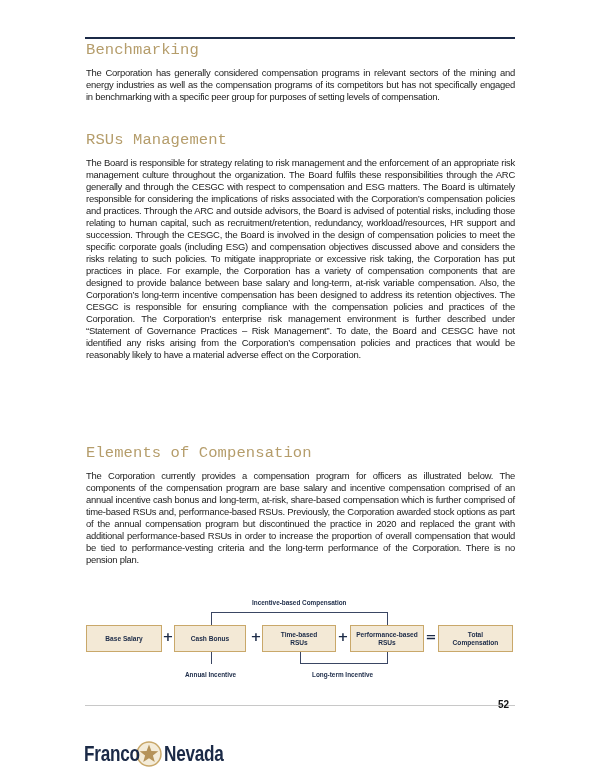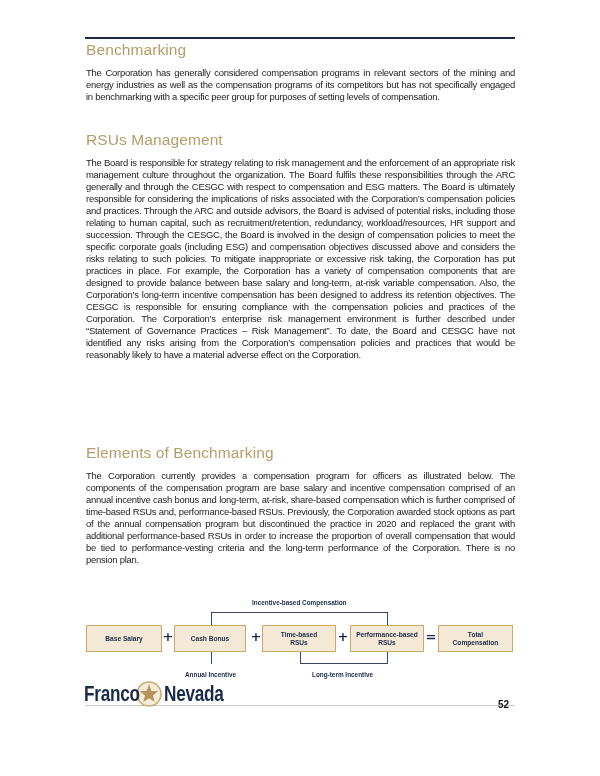--- a/index.html
+++ b/index.html
@@ -1,41 +1,41 @@
 <!DOCTYPE html>
 <html><head>
 <meta charset="utf-8">
 <style>
   html, body { margin:0; padding:0; background:#ffffff; }
   body { width:600px; height:776px; position:relative; overflow:hidden; font-family:"Liberation Sans", sans-serif; }
   .rule-top { position:absolute; left:85px; top:37px; width:430px; height:2px; background:#1b2a47; }
-  .h2 { position:absolute; left:86px; font-family:Liberation Sans, sans-serif; font-size:15.5px; color:#b59d6b; font-weight:normal; margin:0; letter-spacing:0.1px; }
+  .h2 { position:absolute; left:86px; font-family:Liberation Mono, monospace; font-size:15.5px; color:#b59d6b; font-weight:normal; margin:0; letter-spacing:0.1px; }
   .para { position:absolute; left:86px; width:429px; font-family:Liberation Sans, sans-serif; font-size:9.45px; line-height:12px; color:#222; text-align:justify; margin:0; letter-spacing:-0.25px; }
   .diagram { position:absolute; left:80px; top:590px; width:440px; height:100px; }
   .box { position:absolute; top:35px; height:27px; background:#f3e9d6; border:1.5px solid #c9a86a; box-sizing:border-box; display:flex; align-items:center; justify-content:center; text-align:center; font-family:"Liberation Sans", sans-serif; font-weight:bold; font-size:6.6px; line-height:8px; color:#1b2a47; }
   .op { position:absolute; top:39px; font-family:"DejaVu Sans", sans-serif; font-size:13px; font-weight:bold; color:#1b2a47; width:12px; text-align:center; }
   .lbl { position:absolute; font-family:"Liberation Sans", sans-serif; font-weight:bold; font-size:6.4px; color:#1b2a47; white-space:nowrap; }
   .line { position:absolute; background:#3a4663; }
   .rule-bottom { position:absolute; left:85px; top:705px; width:430px; height:1px; background:#c8c8c8; }
-  .logo { position:absolute; left:84px; top:680px; height:28px; display:flex; align-items:center;justify-content:center; }
+  .logo { position:absolute; left:84px; top:740px; height:28px; display:flex; align-items:center;justify-content:center; }
   .logo-text { font-family:"Liberation Sans", sans-serif; font-weight:bold; font-size:22px; color:#1b2a47; transform:scaleX(0.78); transform-origin:left center; letter-spacing:-0.3px; }
   .page-num { position:absolute; left:498px; top:699px; font-family:"Liberation Sans", sans-serif; font-weight:bold; font-size:10px; color:#111; }
 </style>
 </head>
 <body>
 
 <div class="rule-top"></div>
 
 <h2 class="h2" style="top:41px;">Benchmarking</h2>
 <p class="para" style="top:67px;">The Corporation has generally considered compensation programs in relevant sectors of the mining and energy industries as well as the compensation programs of its competitors but has not specifically engaged in benchmarking with a specific peer group for purposes of setting levels of compensation.</p>
 
 <h2 class="h2" style="top:131px;">RSUs Management</h2>
 <p class="para" style="top:157px;">The Board is responsible for strategy relating to risk management and the enforcement of an appropriate risk management culture throughout the organization. The Board fulfils these responsibilities through the ARC generally and through the CESGC with respect to compensation and ESG matters. The Board is ultimately responsible for considering the implications of risks associated with the Corporation’s compensation policies and practices. Through the ARC and outside advisors, the Board is advised of potential risks, including those relating to human capital, such as recruitment/retention, redundancy, workload/resources, HR support and succession. Through the CESGC, the Board is involved in the design of compensation policies to meet the specific corporate goals (including ESG) and compensation objectives discussed above and considers the risks relating to such policies. To mitigate inappropriate or excessive risk taking, the Corporation has put practices in place. For example, the Corporation has a variety of compensation components that are designed to provide balance between base salary and long-term, at-risk variable compensation. Also, the Corporation’s long-term incentive compensation has been designed to address its retention objectives. The CESGC is responsible for ensuring compliance with the compensation policies and practices of the Corporation. The Corporation’s enterprise risk management environment is further described under “Statement of Governance Practices – Risk Management”. To date, the Board and CESGC have not identified any risks arising from the Corporation’s compensation policies and practices that would be reasonably likely to have a material adverse effect on the Corporation.</p>
 
-<h2 class="h2" style="top:444px;">Elements of Benchmarking</h2>
+<h2 class="h2" style="top:444px;">Elements of Compensation</h2>
 <p class="para" style="top:470px;">The Corporation currently provides a compensation program for officers as illustrated below. The components of the compensation program are base salary and incentive compensation comprised of an annual incentive cash bonus and long-term, at-risk, share-based compensation which is further comprised of time-based RSUs and, performance-based RSUs. Previously, the Corporation awarded stock options as part of the annual compensation program but discontinued the practice in 2020 and replaced the grant with additional performance-based RSUs in order to increase the proportion of overall compensation that would be tied to performance-vesting criteria and the long-term performance of the Corporation. There is no pension plan.</p>
 
 <div class="diagram">
   <div class="lbl" style="left:172px; top:9px;">Incentive-based Compensation</div>
   <div class="line" style="left:131px; top:22px; width:177px; height:1px;"></div>
   <div class="line" style="left:131px; top:22px; width:1px; height:13px;"></div>
   <div class="line" style="left:307px; top:22px; width:1px; height:13px;"></div>
 
   <div class="box" style="left:6px; width:76px;">
       <span>Base Salary</span>

